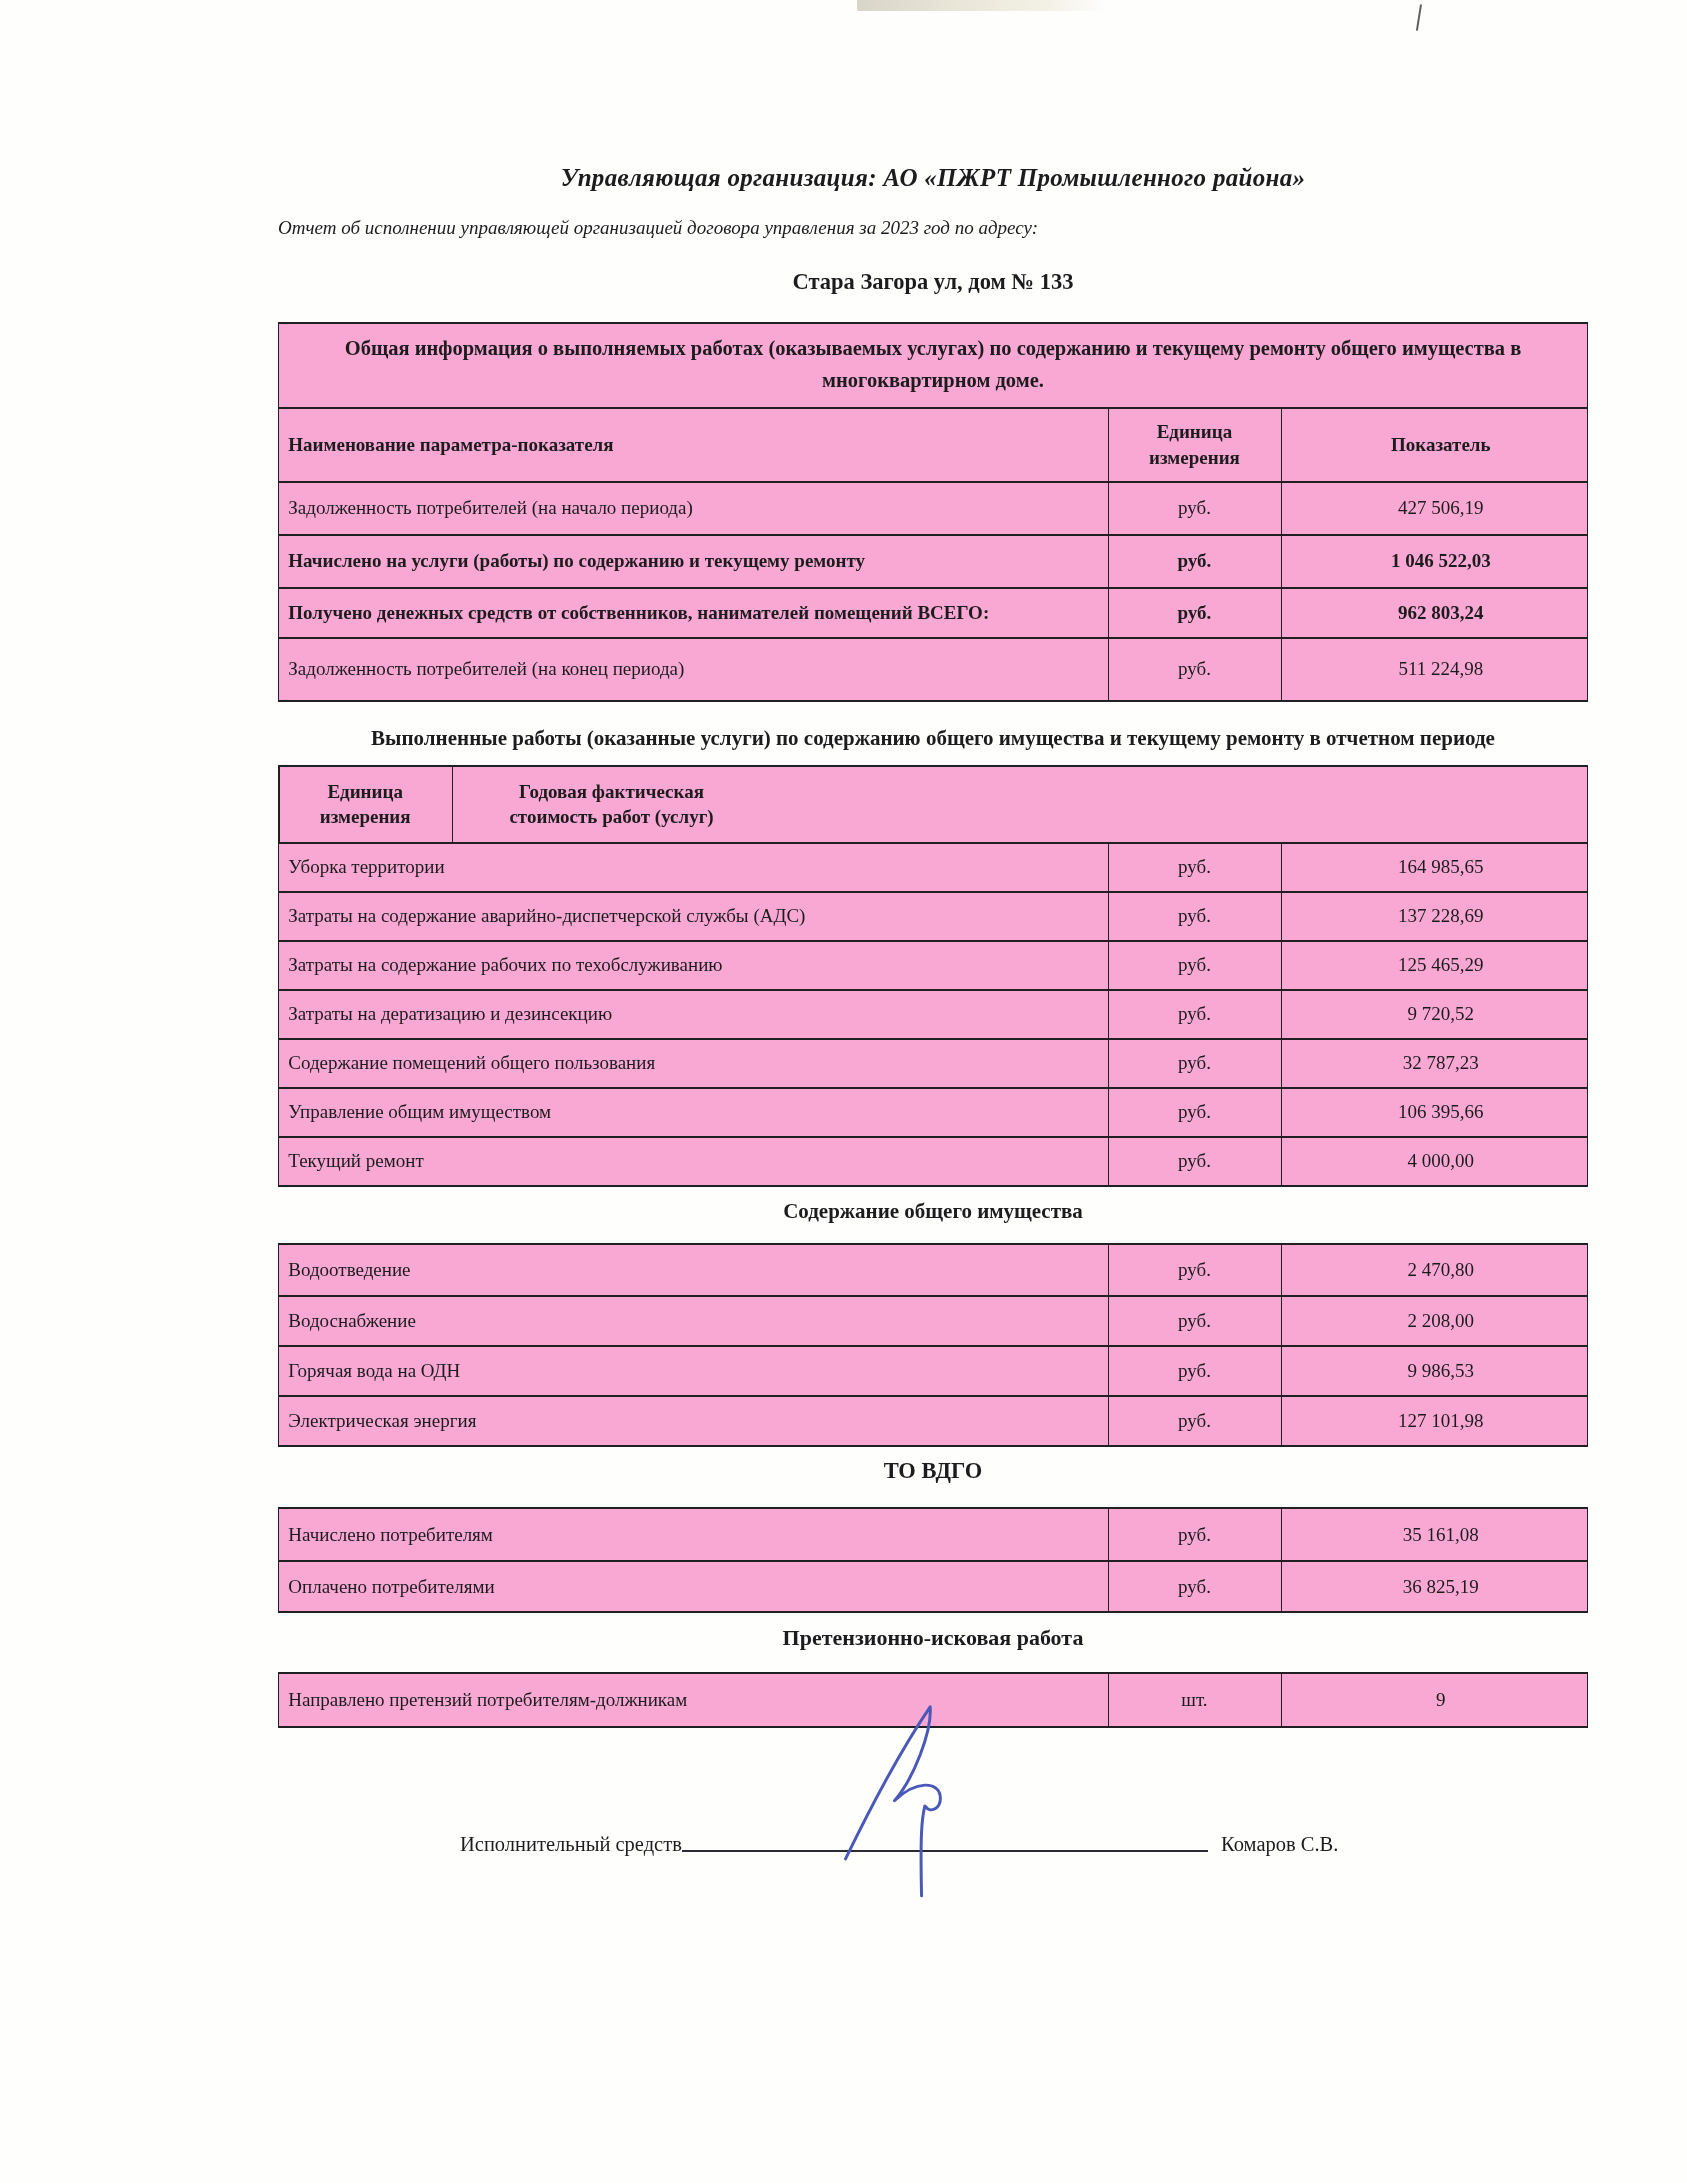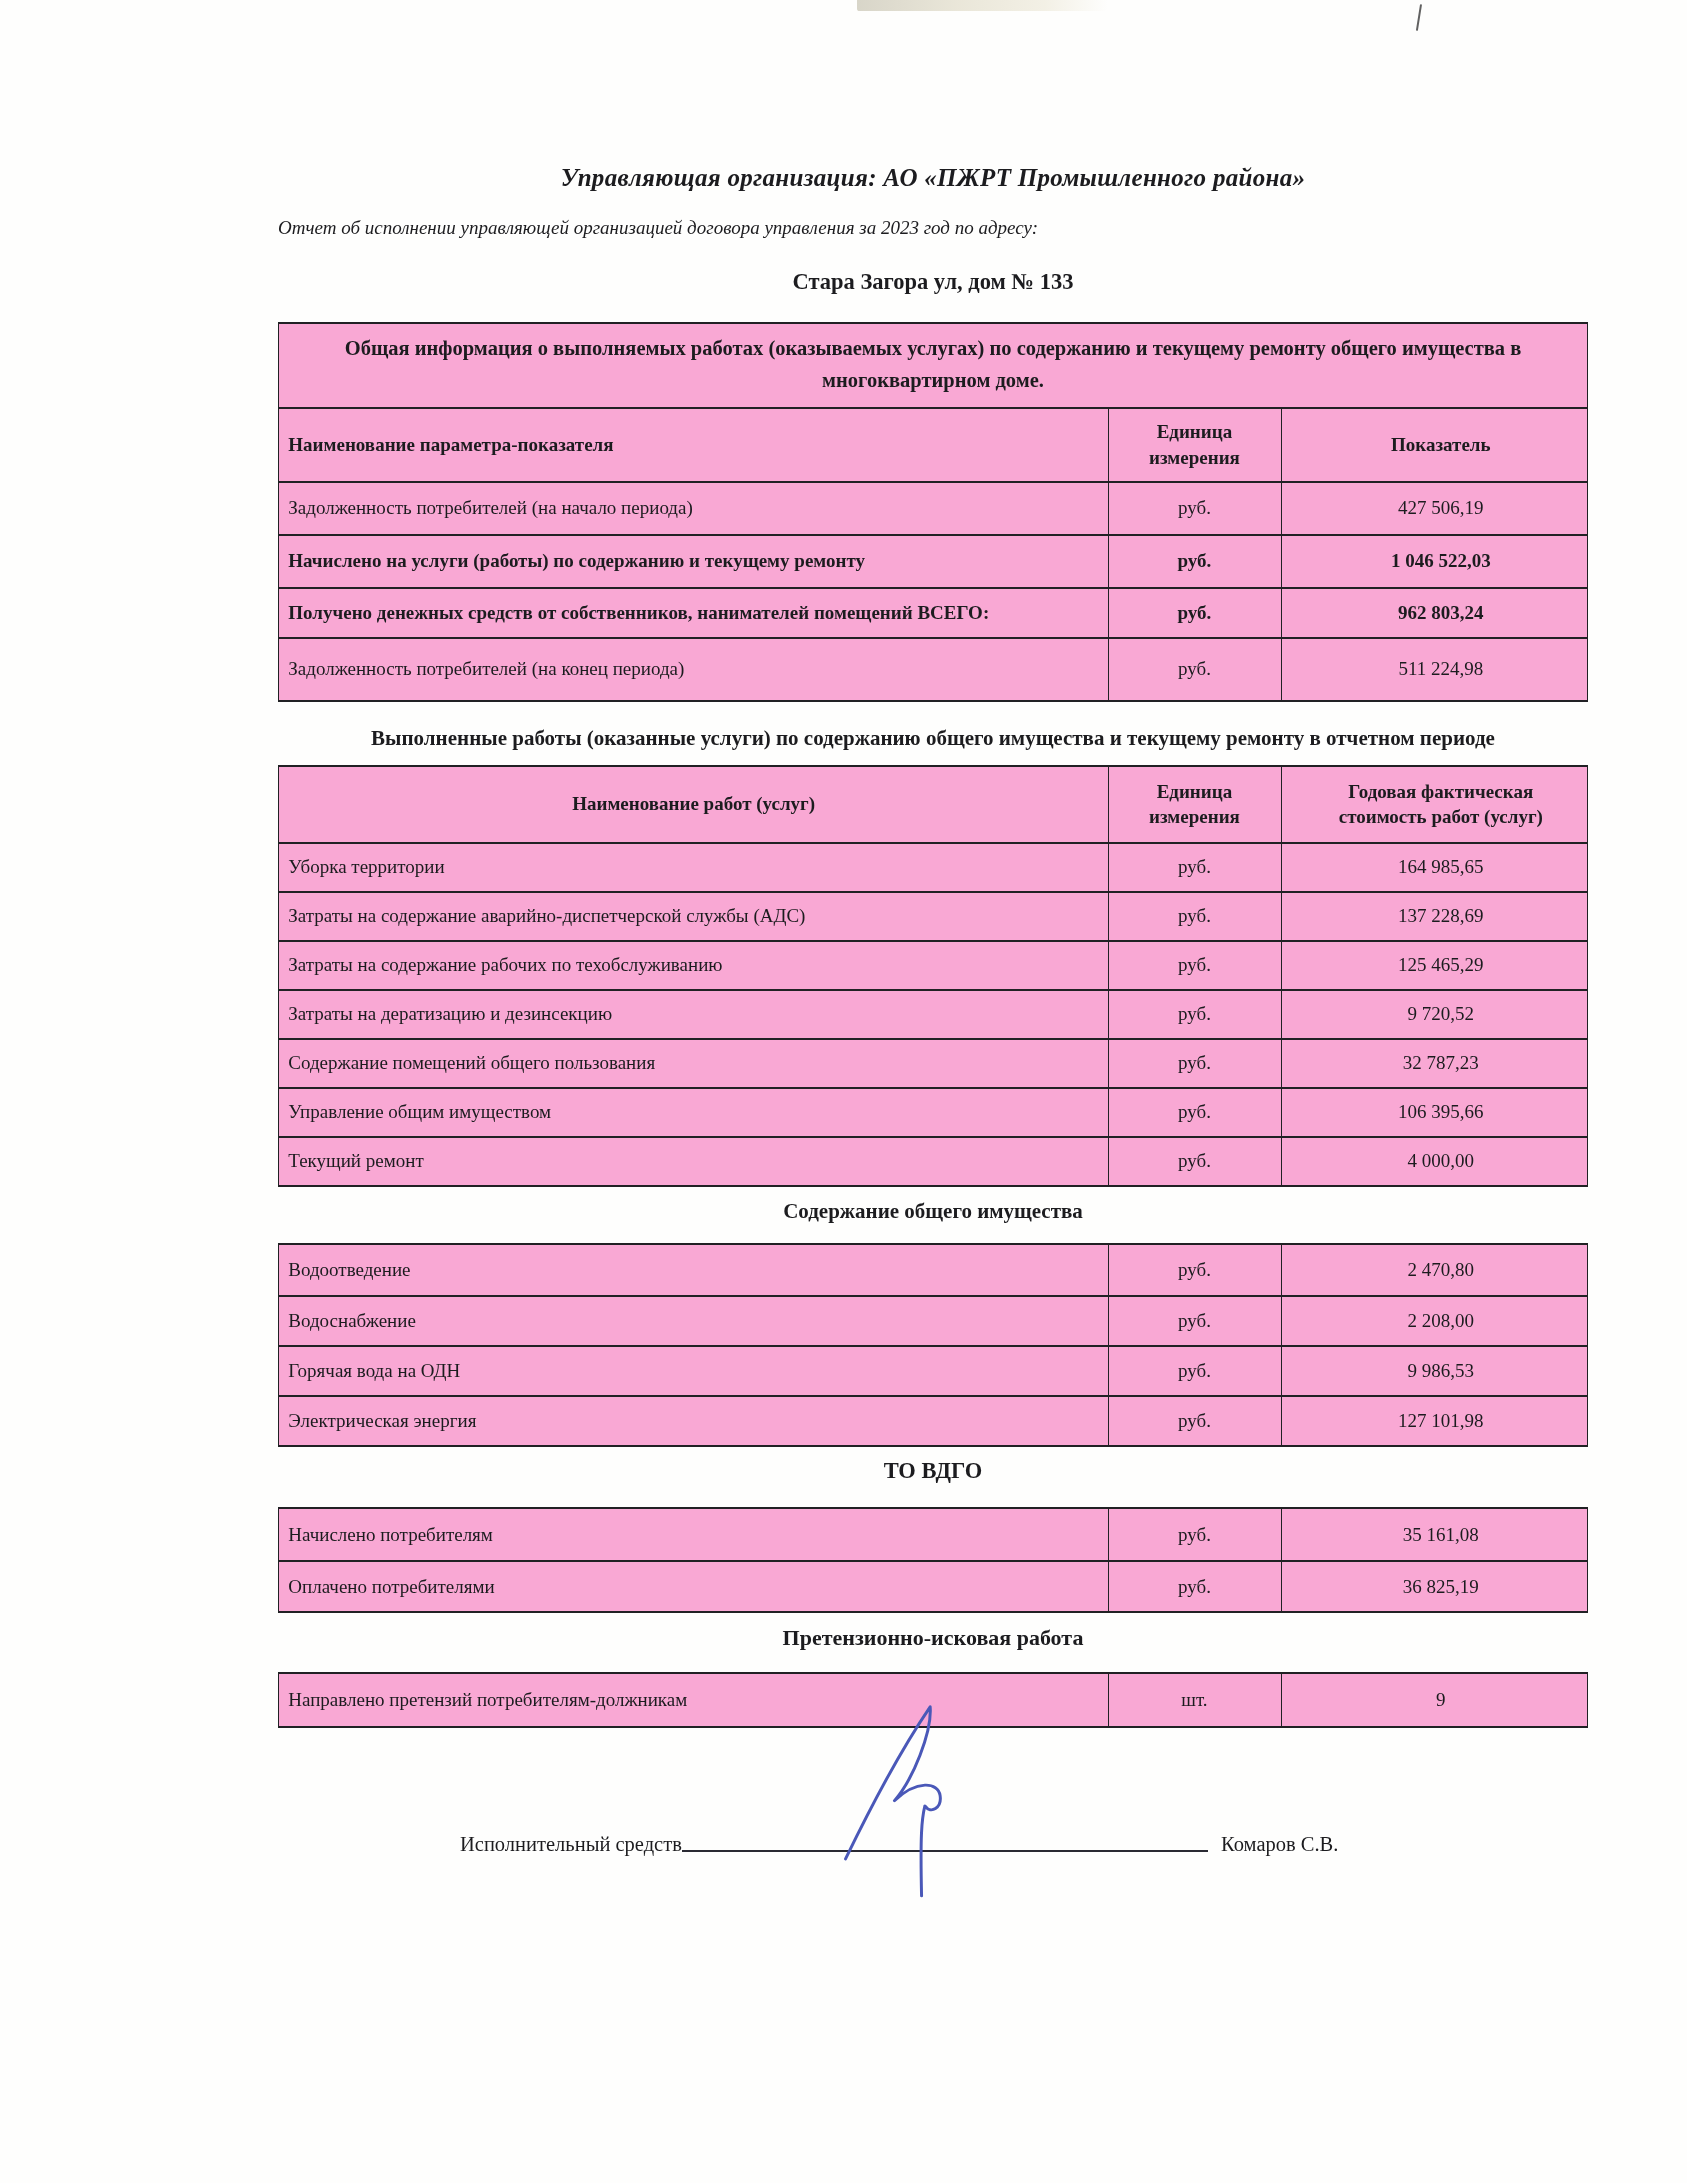--- a/index.html
+++ b/index.html
@@ -198,21 +198,20 @@
         <div class="cell c1">Задолженность потребителей (на конец периода)</div>
         <div class="cell c2">руб.</div>
         <div class="cell c3">511 224,98</div>
       </div>
     </div>
 
     <div class="between-heading h-works">Выполненные работы (оказанные услуги) по содержанию общего имущества и текущему ремонту в отчетном периоде</div>
 
     <div class="tbl tbl2">
       <div class="row head-row t2-head">
-        <div class="cell c1 center-head">Наименование работ (услуг)</div>
         <div class="cell c2">Единица измерения</div>
         <div class="cell c3">Годовая фактическая стоимость работ (услуг)</div>
       </div>
       <div class="row t2-row">
         <div class="cell c1">Уборка территории</div>
         <div class="cell c2">руб.</div>
         <div class="cell c3">164 985,65</div>
       </div>
       <div class="row t2-row">
         <div class="cell c1">Затраты на содержание аварийно-диспетчерской службы (АДС)</div>

